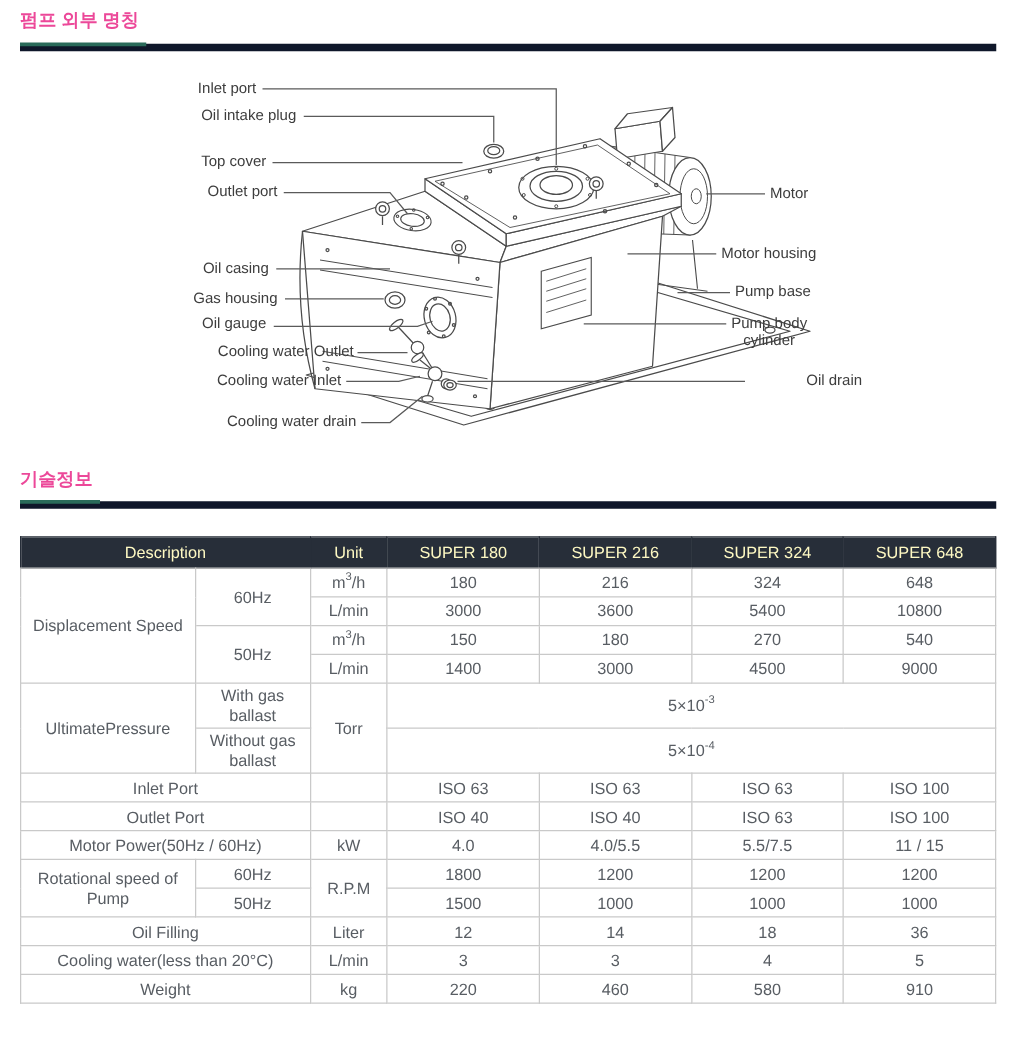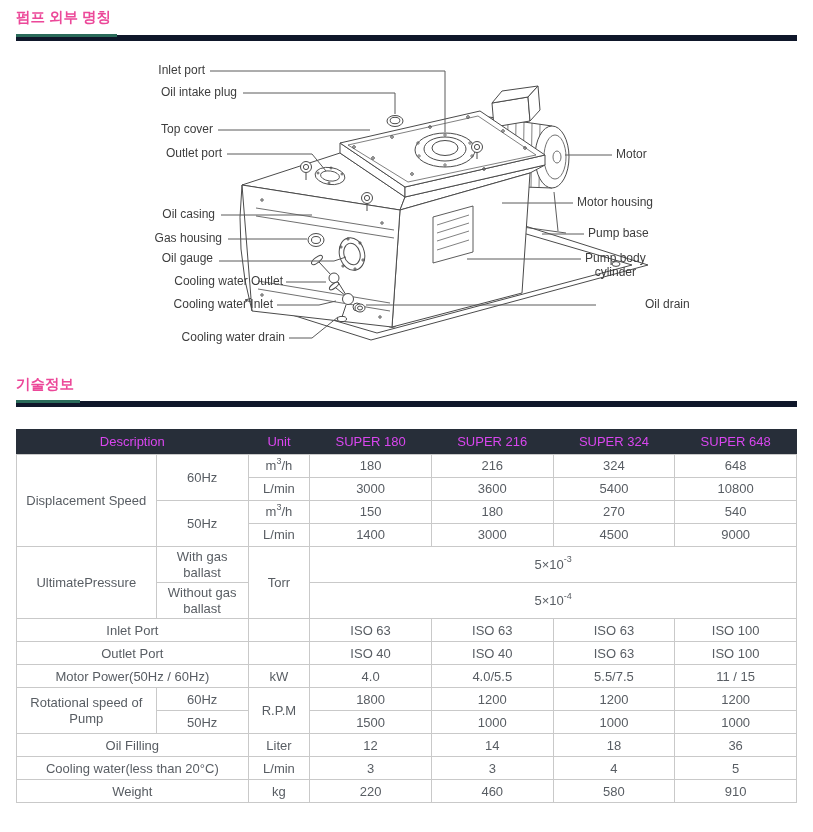--- a/index.html
+++ b/index.html
@@ -47,21 +47,21 @@
   table.spec th, table.spec td {
     border: 1px solid #c9c9c9;
     text-align: center;
     vertical-align: middle;
     padding: 2px 4px;
     height: 23px;
     line-height: 1.2;
   }
   table.spec thead th {
     background: #272e39;
-    color: #d946ef;
+    color: #fef9c3;
     font-weight: 500;
     height: 25px;
     border-color: #272e39;
     border-bottom-color: #c9c9c9;
   }
   table.spec tr.tall td { height: 35px; }
   table.spec sup {
     font-size: 9px;
     vertical-align: super;
     line-height: 0;

